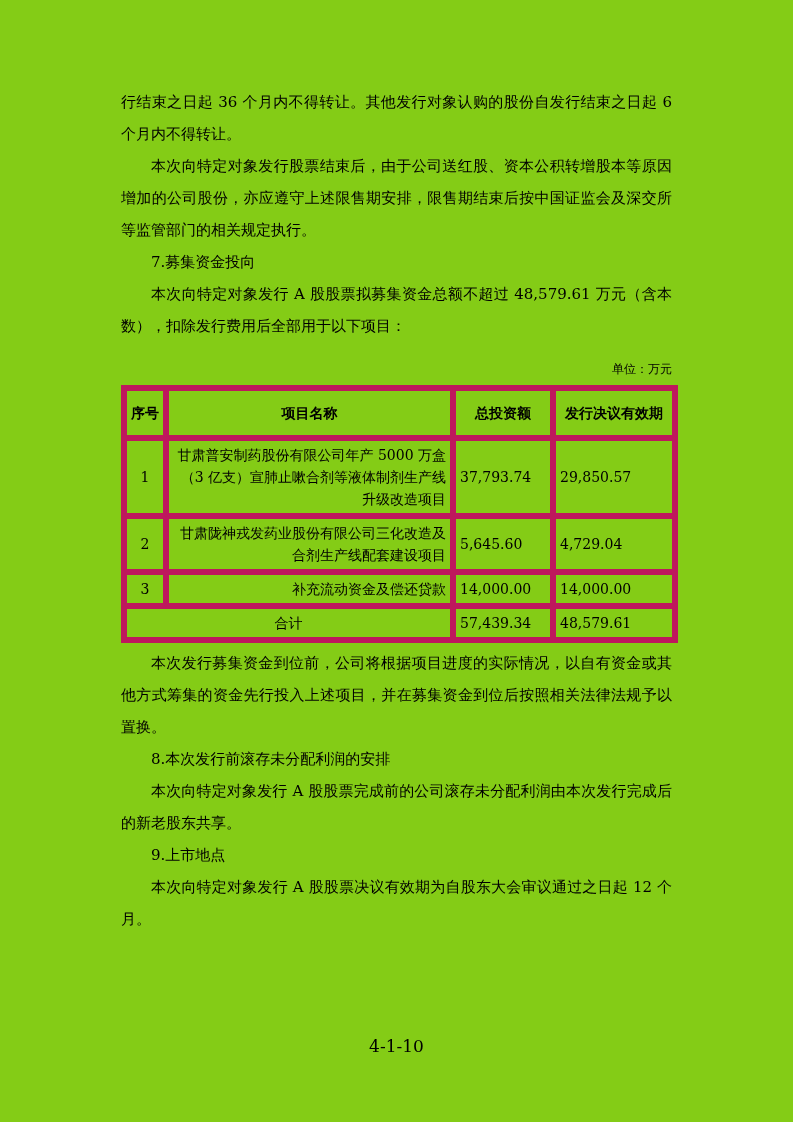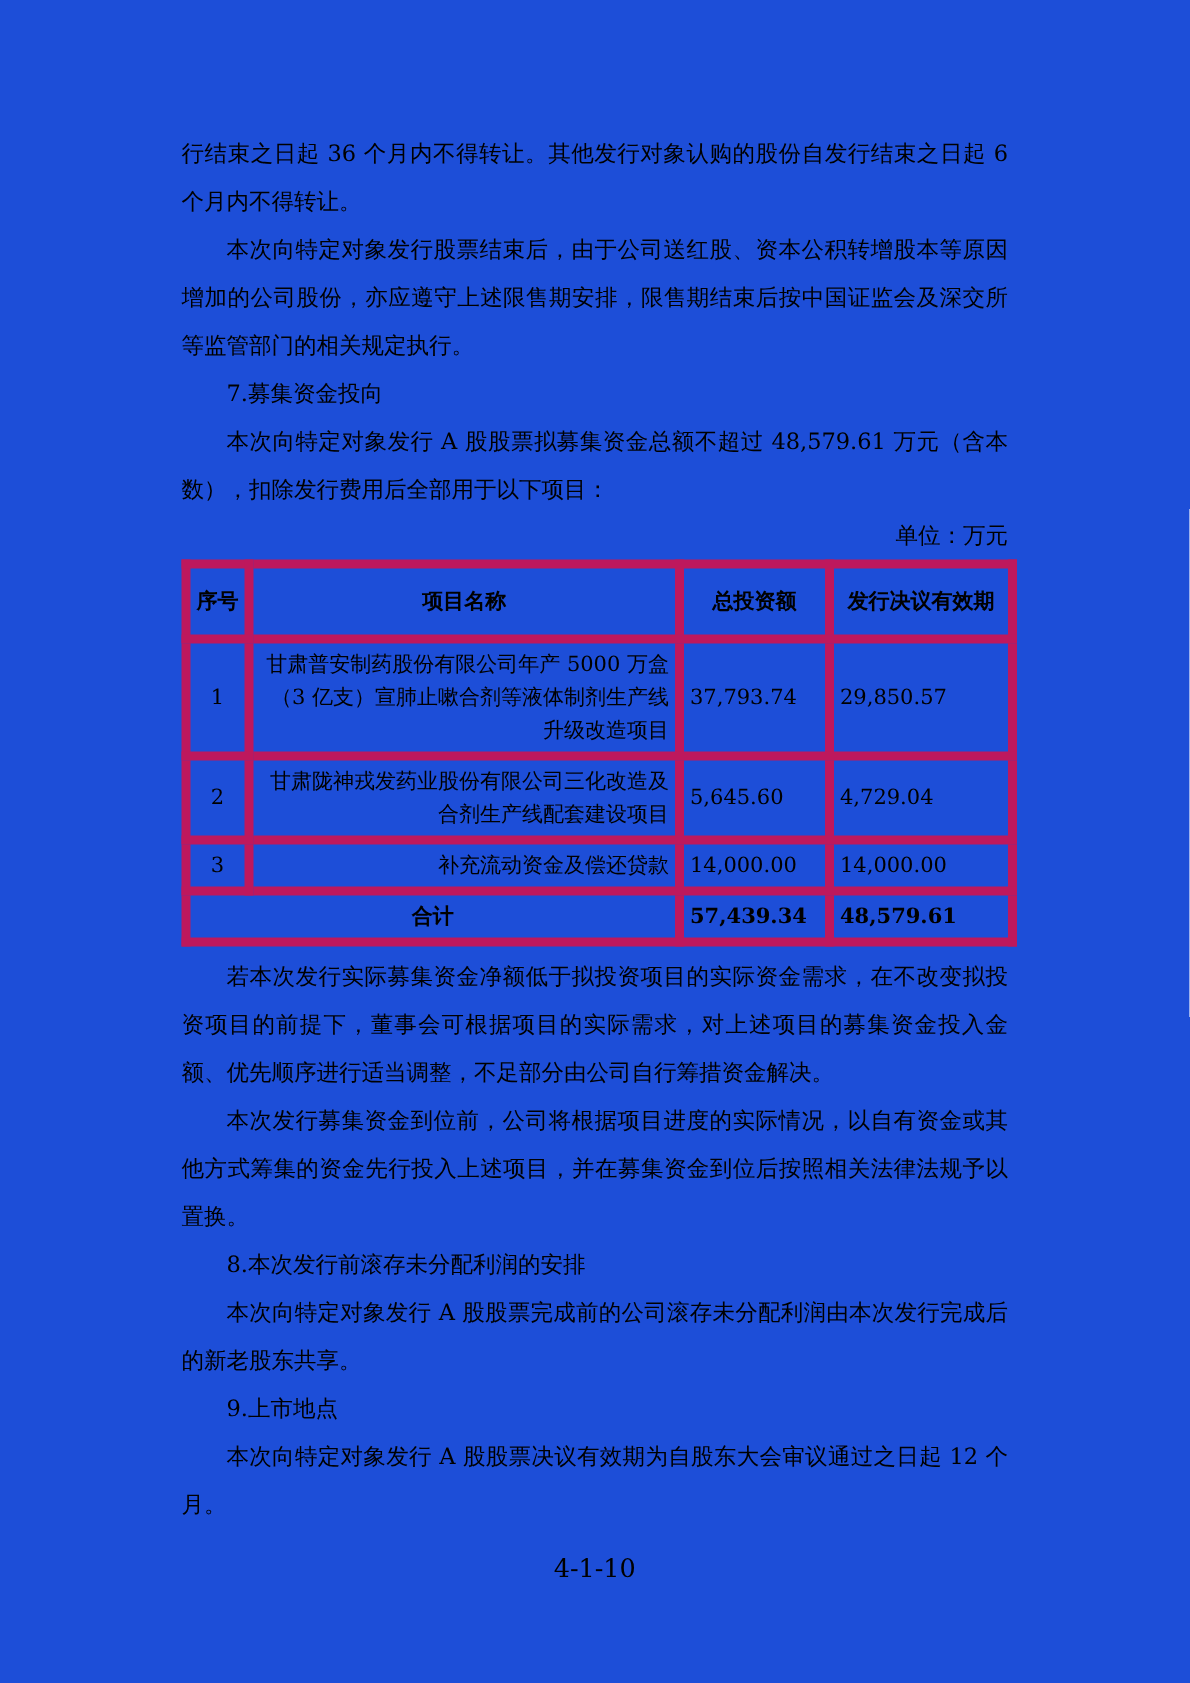--- a/index.html
+++ b/index.html
@@ -7,35 +7,35 @@
   body {
     width: 793px; height: 1122px;
     font-family: "DejaVu Serif", "Liberation Serif", serif;
     color: #000000;
     overflow: hidden;
   }
   .page {
     position: relative;
     width: 793px; height: 1122px;
     padding: 86px 121px 0 121px;
-    background: #1d4ed8;
+    background: #84cc16;
   }
   .para {
     font-size: 15px;
     line-height: 32px;
     text-align: justify;
     text-indent: 2em;
     word-break: break-all;
   }
   .para.no-indent { text-indent: 0; }
   .unit-line {
-    font-size: 15px;
+    font-size: 12px;
     line-height: 26px;
     text-align: right;
-    margin-top: 2px;
+    margin-top: 14px;
   }
   table.fund-table {
     width: 551px;
     border-collapse: collapse;
     border: 2px solid #000;
     margin: 3px 0 4px 0;
     table-layout: fixed;
   }
   table.fund-table th, table.fund-table td {
     border: 6px solid #be185d;
@@ -55,21 +55,21 @@
   col.c-total { width: 100px; }
   col.c-raised { width: 122px; }
   td.cell-center { text-align: center; }
   td.cell-name { text-align: right; padding-left: 8px; padding-right: 6px; }
   td.cell-num { text-align: left; padding-right: 10px; }
   tr.row-1 td { height: 70px; }
   tr.row-2 td { height: 48px; }
   tr.row-3 td { height: 30px; }
   tr.total-row td {
     border-top: 2px solid #ef4444;
-    font-weight: bold;
+    font-weight: normal;
     height: 32px;
   }
   .footer {
     position: absolute;
     left: 0; right: 0;
     top: 1036px;
     text-align: center;
     font-size: 17px;
   }
 </style>
@@ -121,21 +121,20 @@
         <td class="cell-num">14,000.00</td>
       </tr>
       <tr class="total-row">
         <td class="cell-center" colspan="2">合计</td>
         <td class="cell-num">57,439.34</td>
         <td class="cell-num">48,579.61</td>
       </tr>
     </tbody>
   </table>
 
-  <p class="para">若本次发行实际募集资金净额低于拟投资项目的实际资金需求，在不改变拟投资项目的前提下，董事会可根据项目的实际需求，对上述项目的募集资金投入金额、优先顺序进行适当调整，不足部分由公司自行筹措资金解决。</p>
   <p class="para">本次发行募集资金到位前，公司将根据项目进度的实际情况，以自有资金或其他方式筹集的资金先行投入上述项目，并在募集资金到位后按照相关法律法规予以置换。</p>
 
   <p class="para">8.本次发行前滚存未分配利润的安排</p>
   <p class="para">本次向特定对象发行 A 股股票完成前的公司滚存未分配利润由本次发行完成后的新老股东共享。</p>
 
   <p class="para">9.上市地点</p>
 
   <p class="para">本次向特定对象发行 A 股股票决议有效期为自股东大会审议通过之日起 12 个月。</p>
 
   <div class="footer">4-1-10</div>

